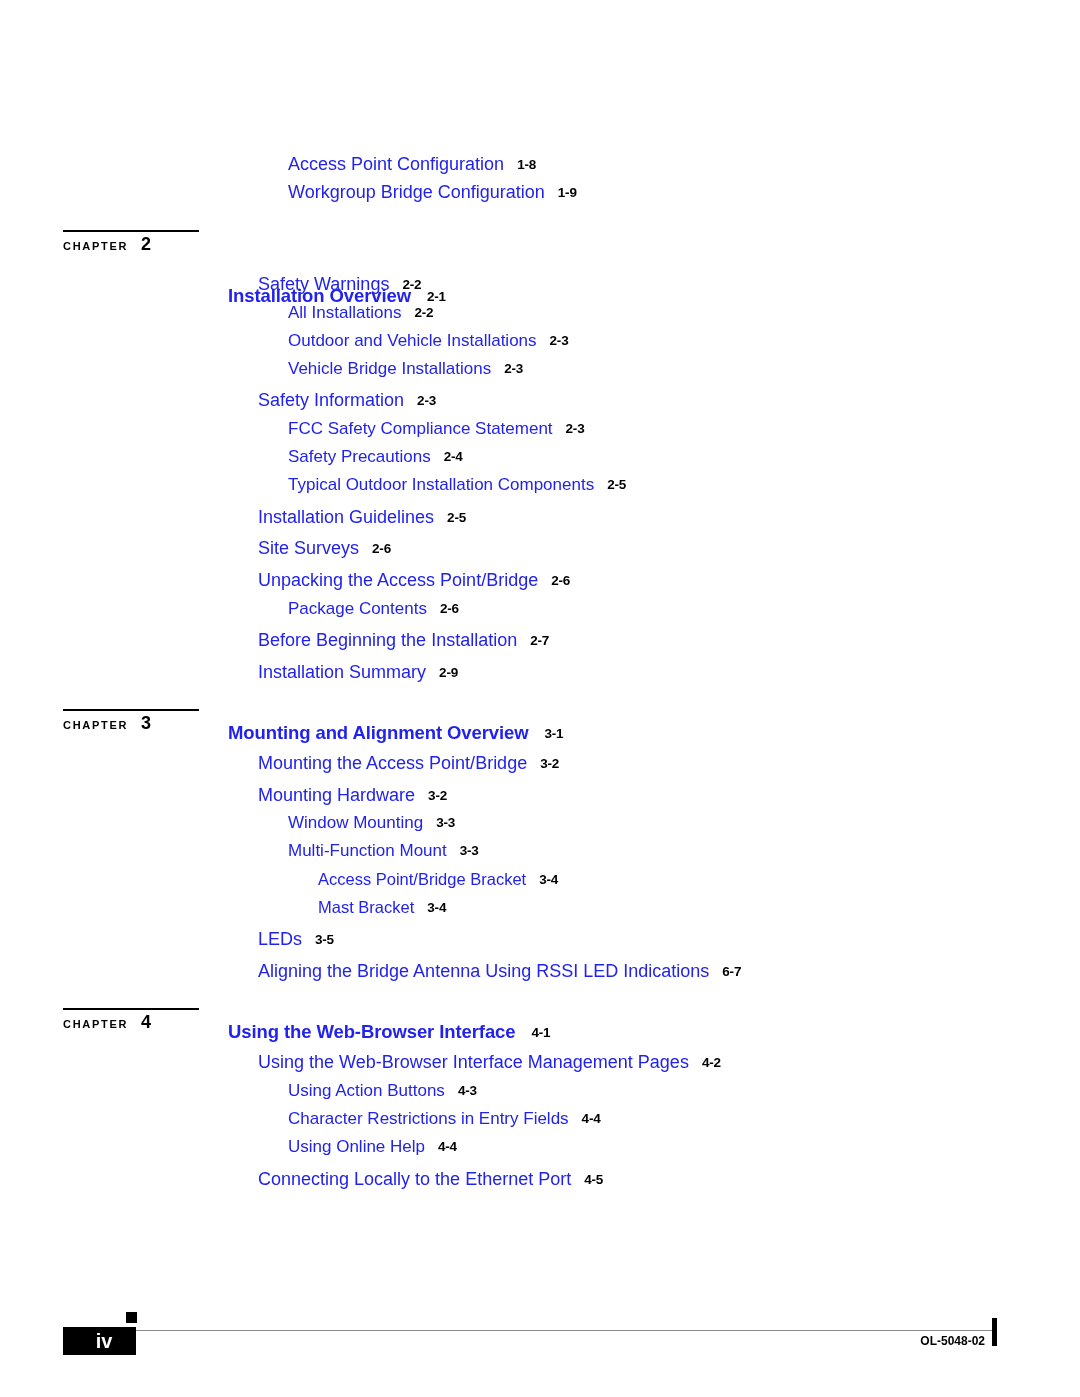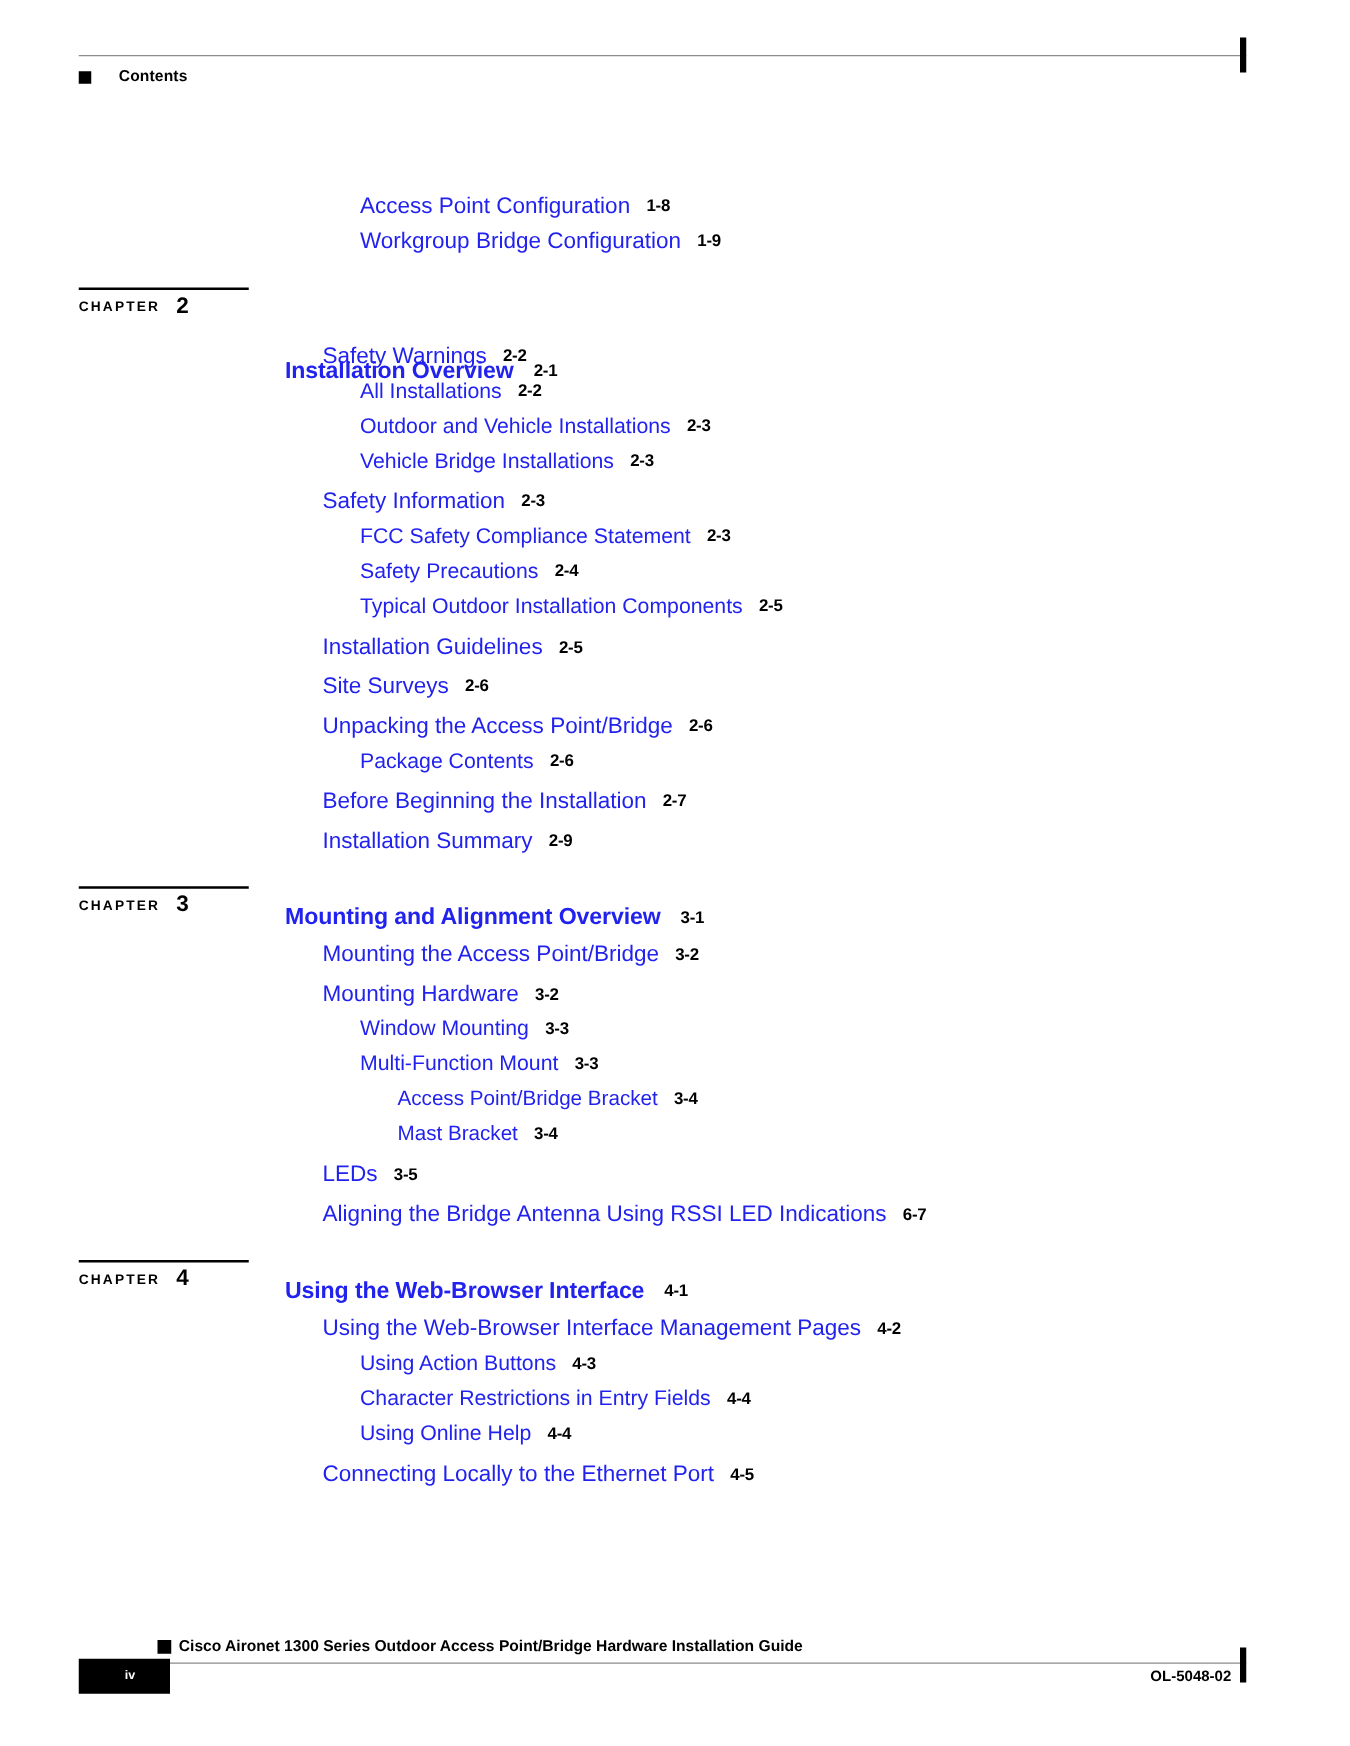--- a/index.html
+++ b/index.html
@@ -182,44 +182,38 @@
   }
   .footer-pagenum {
     position: absolute;
     left: 0px;
     top: 17px;
     width: 82px;
     height: 28px;
     line-height: 28px;
     text-align: center;
     color: #ffffff;
-    font-size: 10px;
+    font-size: 20px;
     font-weight: bold;
   }
   .footer-docid {
     position: absolute;
     right: 12px;
     top: 24px;
     font-size: 12px;
     font-weight: bold;
     color: #000000;
     white-space: nowrap;
   }
 </style>
 </head>
 <body>
 
 <div class="page">
 
-  <div class="header">
-    <div class="header-rule"></div>
-    <div class="header-tick"></div>
-    <div class="header-square"></div>
-    <div class="header-label">Contents</div>
-  </div>
 
   <div class="toc" id="toc-container">
       <div class="chapter-marker" style="top: 230px;">
         <div class="cm-rule"></div>
         <div class="cm-word">CHAPTER</div>
         <div class="cm-num" style="left: 78px;">2</div>
       </div>
       <div class="chapter-marker" style="top: 709px;">
         <div class="cm-rule"></div>
         <div class="cm-word">CHAPTER</div>
@@ -259,21 +253,20 @@
       <div class="entry lvl-chap" style="left: 228px; top: 1021px;"><span class="entry-title">Using the Web-Browser Interface</span><span class="page-num">4-1</span></div>
       <div class="entry lvl-1" style="left: 258px; top: 1052px;"><span class="entry-title">Using the Web-Browser Interface Management Pages</span><span class="page-num">4-2</span></div>
       <div class="entry lvl-2" style="left: 288px; top: 1081px;"><span class="entry-title">Using Action Buttons</span><span class="page-num">4-3</span></div>
       <div class="entry lvl-2" style="left: 288px; top: 1109px;"><span class="entry-title">Character Restrictions in Entry Fields</span><span class="page-num">4-4</span></div>
       <div class="entry lvl-2" style="left: 288px; top: 1137px;"><span class="entry-title">Using Online Help</span><span class="page-num">4-4</span></div>
       <div class="entry lvl-1" style="left: 258px; top: 1169px;"><span class="entry-title">Connecting Locally to the Ethernet Port</span><span class="page-num">4-5</span></div>
     </div>
 
   <div class="footer">
     <div class="footer-square"></div>
-    <div class="footer-title">Cisco Aironet 1300 Series Outdoor Access Point/Bridge Hardware Installation Guide</div>
     <div class="footer-rule"></div>
     <div class="footer-tick"></div>
     <div class="footer-pagebox"></div>
     <div class="footer-pagenum">iv</div>
     <div class="footer-docid">OL-5048-02</div>
   </div>
 
 </div>
 
 </body></html>

